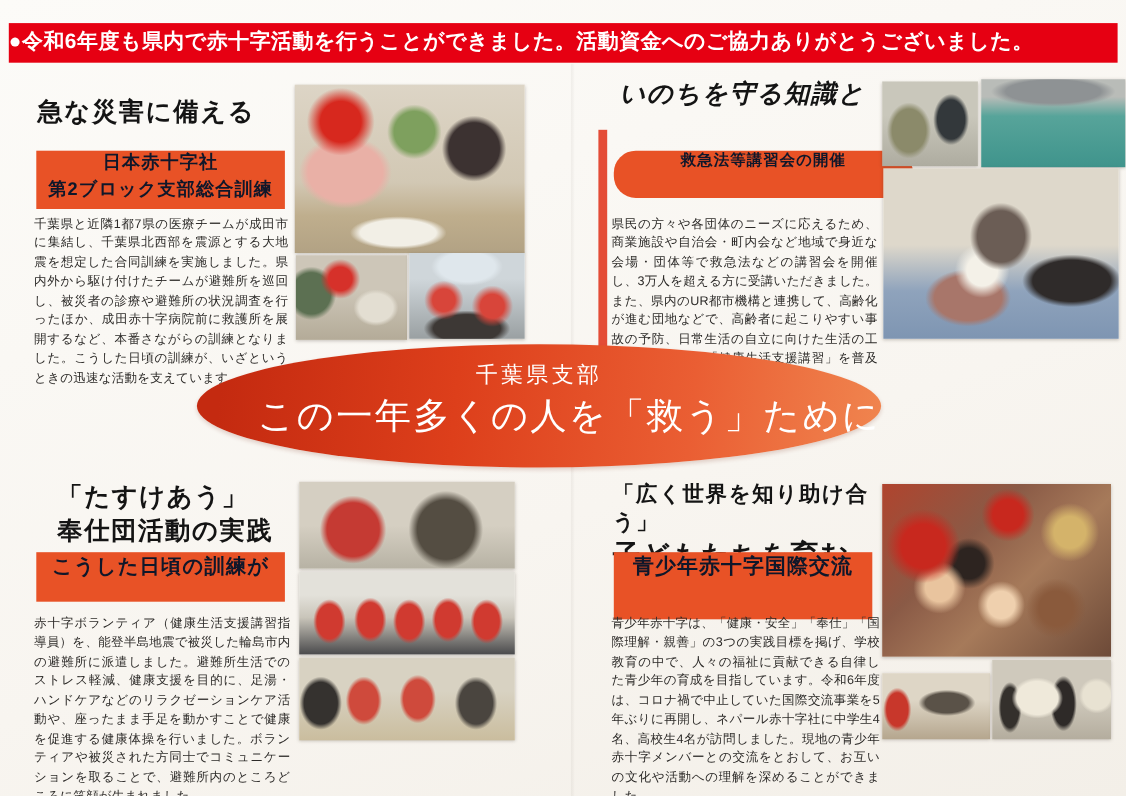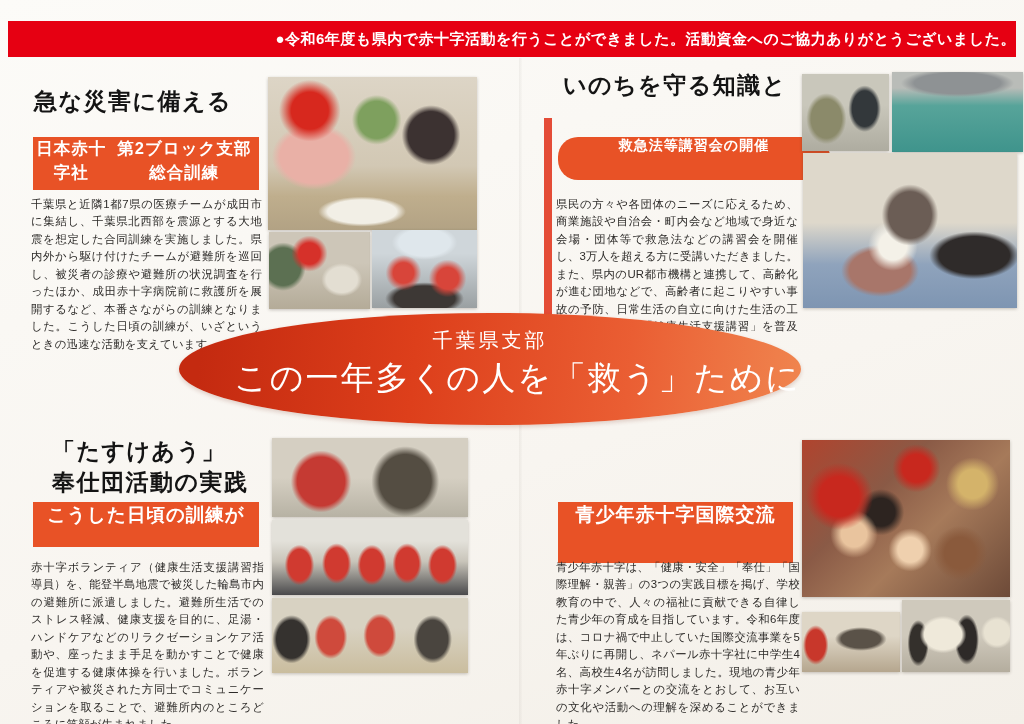--- a/index.html
+++ b/index.html
@@ -12,33 +12,33 @@
     position:relative;width:1024px;height:724px;
     background:linear-gradient(160deg,#fcfbf8 0%,#f8f5f0 60%,#f3efe8 100%);
     overflow:hidden;
   }
   .fold-line{
     position:absolute;left:519px;top:58px;width:3px;height:666px;
     background:linear-gradient(to right,rgba(90,80,70,.07),rgba(90,80,70,.02));
   }
   .banner{
     position:absolute;left:8px;top:21px;width:1008px;height:36px;
-    background:#e60012;color:#fff;font-weight:bold;font-size:15px;
-    line-height:36px;text-align:right;letter-spacing:.5px;
+    background:#e60012;color:#fff;font-weight:bold;font-size:19px;
+    line-height:36px;text-align:left;letter-spacing:.5px;
   }
   .sec-title{
     position:absolute;color:#141414;font-weight:bold;letter-spacing:1.5px;
     line-height:1.35;
   }
   .sec-title .t-line{display:block;}
   .fs23{font-size:23px;} .fs25{font-size:25px;} .fs19{font-size:19.5px;}
   .label-box{
-    position:absolute;background:#e85226;color:#ffffff;font-weight:bold;
+    position:absolute;background:#e85226;color:#0f172a;font-weight:bold;
     text-align:center;letter-spacing:1px;
-    display:flex;flex-direction:row;justify-content:center;
+    display:flex;flex-direction:column;justify-content:flex-start;
   }
   .label-box span{display:block;}
   .body-text{
     position:absolute;color:#2d2b29;font-size:11.4px;line-height:1.53;
     text-align:justify;letter-spacing:.2px;
   }
   .photo{
     position:absolute;box-shadow:0 1px 3px rgba(60,50,40,.28);
     background-color:#c9c2b2;
   }
@@ -140,21 +140,21 @@
   </div>
   <div class="label-box" style="left:33px;top:137px;width:226px;height:53px;font-size:16.5px;line-height:1.45;">
     <span>日本赤十字社</span>
     <span>第2ブロック支部総合訓練</span>
   </div>
   <div class="body-text" style="left:31px;top:196px;width:231px;">千葉県と近隣1都7県の医療チームが成田市に集結し、千葉県北西部を震源とする大地震を想定した合同訓練を実施しました。県内外から駆け付けたチームが避難所を巡回し、被災者の診療や避難所の状況調査を行ったほか、成田赤十字病院前に救護所を展開するなど、本番さながらの訓練となりました。こうした日頃の訓練が、いざというときの迅速な活動を支えています。</div>
   <div class="photo ph-a1" style="left:268px;top:77px;width:209px;height:153px;"></div>
   <div class="photo ph-a2" style="left:269px;top:232px;width:101px;height:77px;"></div>
   <div class="photo ph-a3" style="left:372px;top:230px;width:105px;height:78px;"></div>
 
-  <div class="sec-title fs23" style="left:563px;top:70px;width:250px;">
+  <div class="sec-title fs23" style="left:563px;top:70px;width:250px;font-style:italic;">
     <span class="t-line">いのちを守る知識と</span>
   </div>
   <div class="label-box" style="left:558px;top:137px;width:272px;height:43px;font-size:14px;border-radius:20px;">
     <span>救急法等講習会の開催</span>
   </div>
   <div class="body-text" style="left:556px;top:196px;width:242px;">県民の方々や各団体のニーズに応えるため、商業施設や自治会・町内会など地域で身近な会場・団体等で救急法などの講習会を開催し、3万人を超える方に受講いただきました。また、県内のUR都市機構と連携して、高齢化が進む団地などで、高齢者に起こりやすい事故の予防、日常生活の自立に向けた生活の工夫や知識を学ぶ「健康生活支援講習」を普及しました。</div>
   <div class="photo ph-b1" style="left:802px;top:74px;width:87px;height:77px;"></div>
   <div class="photo ph-b2" style="left:892px;top:72px;width:131px;height:80px;"></div>
   <div class="photo ph-b3" style="left:803px;top:153px;width:214px;height:155px;"></div>
 
@@ -169,20 +169,24 @@
     <span class="t-line">奉仕団活動の実践</span>
   </div>
   <div class="label-box" style="left:33px;top:502px;width:226px;height:45px;font-size:18.5px;">
     <span>こうした日頃の訓練が</span>
   </div>
   <div class="body-text" style="left:31px;top:559px;width:233px;">赤十字ボランティア（健康生活支援講習指導員）を、能登半島地震で被災した輪島市内の避難所に派遣しました。避難所生活でのストレス軽減、健康支援を目的に、足湯・ハンドケアなどのリラクゼーションケア活動や、座ったまま手足を動かすことで健康を促進する健康体操を行いました。ボランティアや被災された方同士でコミュニケーションを取ることで、避難所内のところどころに笑顔が生まれました。</div>
   <div class="photo ph-c1" style="left:272px;top:438px;width:196px;height:79px;"></div>
   <div class="photo ph-c2" style="left:272px;top:520px;width:196px;height:75px;"></div>
   <div class="photo ph-c3" style="left:272px;top:598px;width:196px;height:75px;"></div>
 
+  <div class="sec-title" style="left:557px;top:436px;width:260px;">
+    <span class="t-line fs19">「広く世界を知り助け合う」</span>
+    <span class="t-line fs25">子どもたちを育む</span>
+  </div>
   <div class="label-box" style="left:558px;top:502px;width:235px;height:61px;font-size:19px;">
     <span>青少年赤十字国際交流</span>
   </div>
   <div class="body-text" style="left:556px;top:559px;width:244px;">青少年赤十字は、「健康・安全」「奉仕」「国際理解・親善」の3つの実践目標を掲げ、学校教育の中で、人々の福祉に貢献できる自律した青少年の育成を目指しています。令和6年度は、コロナ禍で中止していた国際交流事業を5年ぶりに再開し、ネパール赤十字社に中学生4名、高校生4名が訪問しました。現地の青少年赤十字メンバーとの交流をとおして、お互いの文化や活動への理解を深めることができました。</div>
   <div class="photo ph-d1" style="left:802px;top:440px;width:208px;height:157px;"></div>
   <div class="photo ph-d2" style="left:802px;top:612px;width:98px;height:60px;"></div>
   <div class="photo ph-d3" style="left:902px;top:600px;width:108px;height:72px;"></div>
 
 </div>
 

